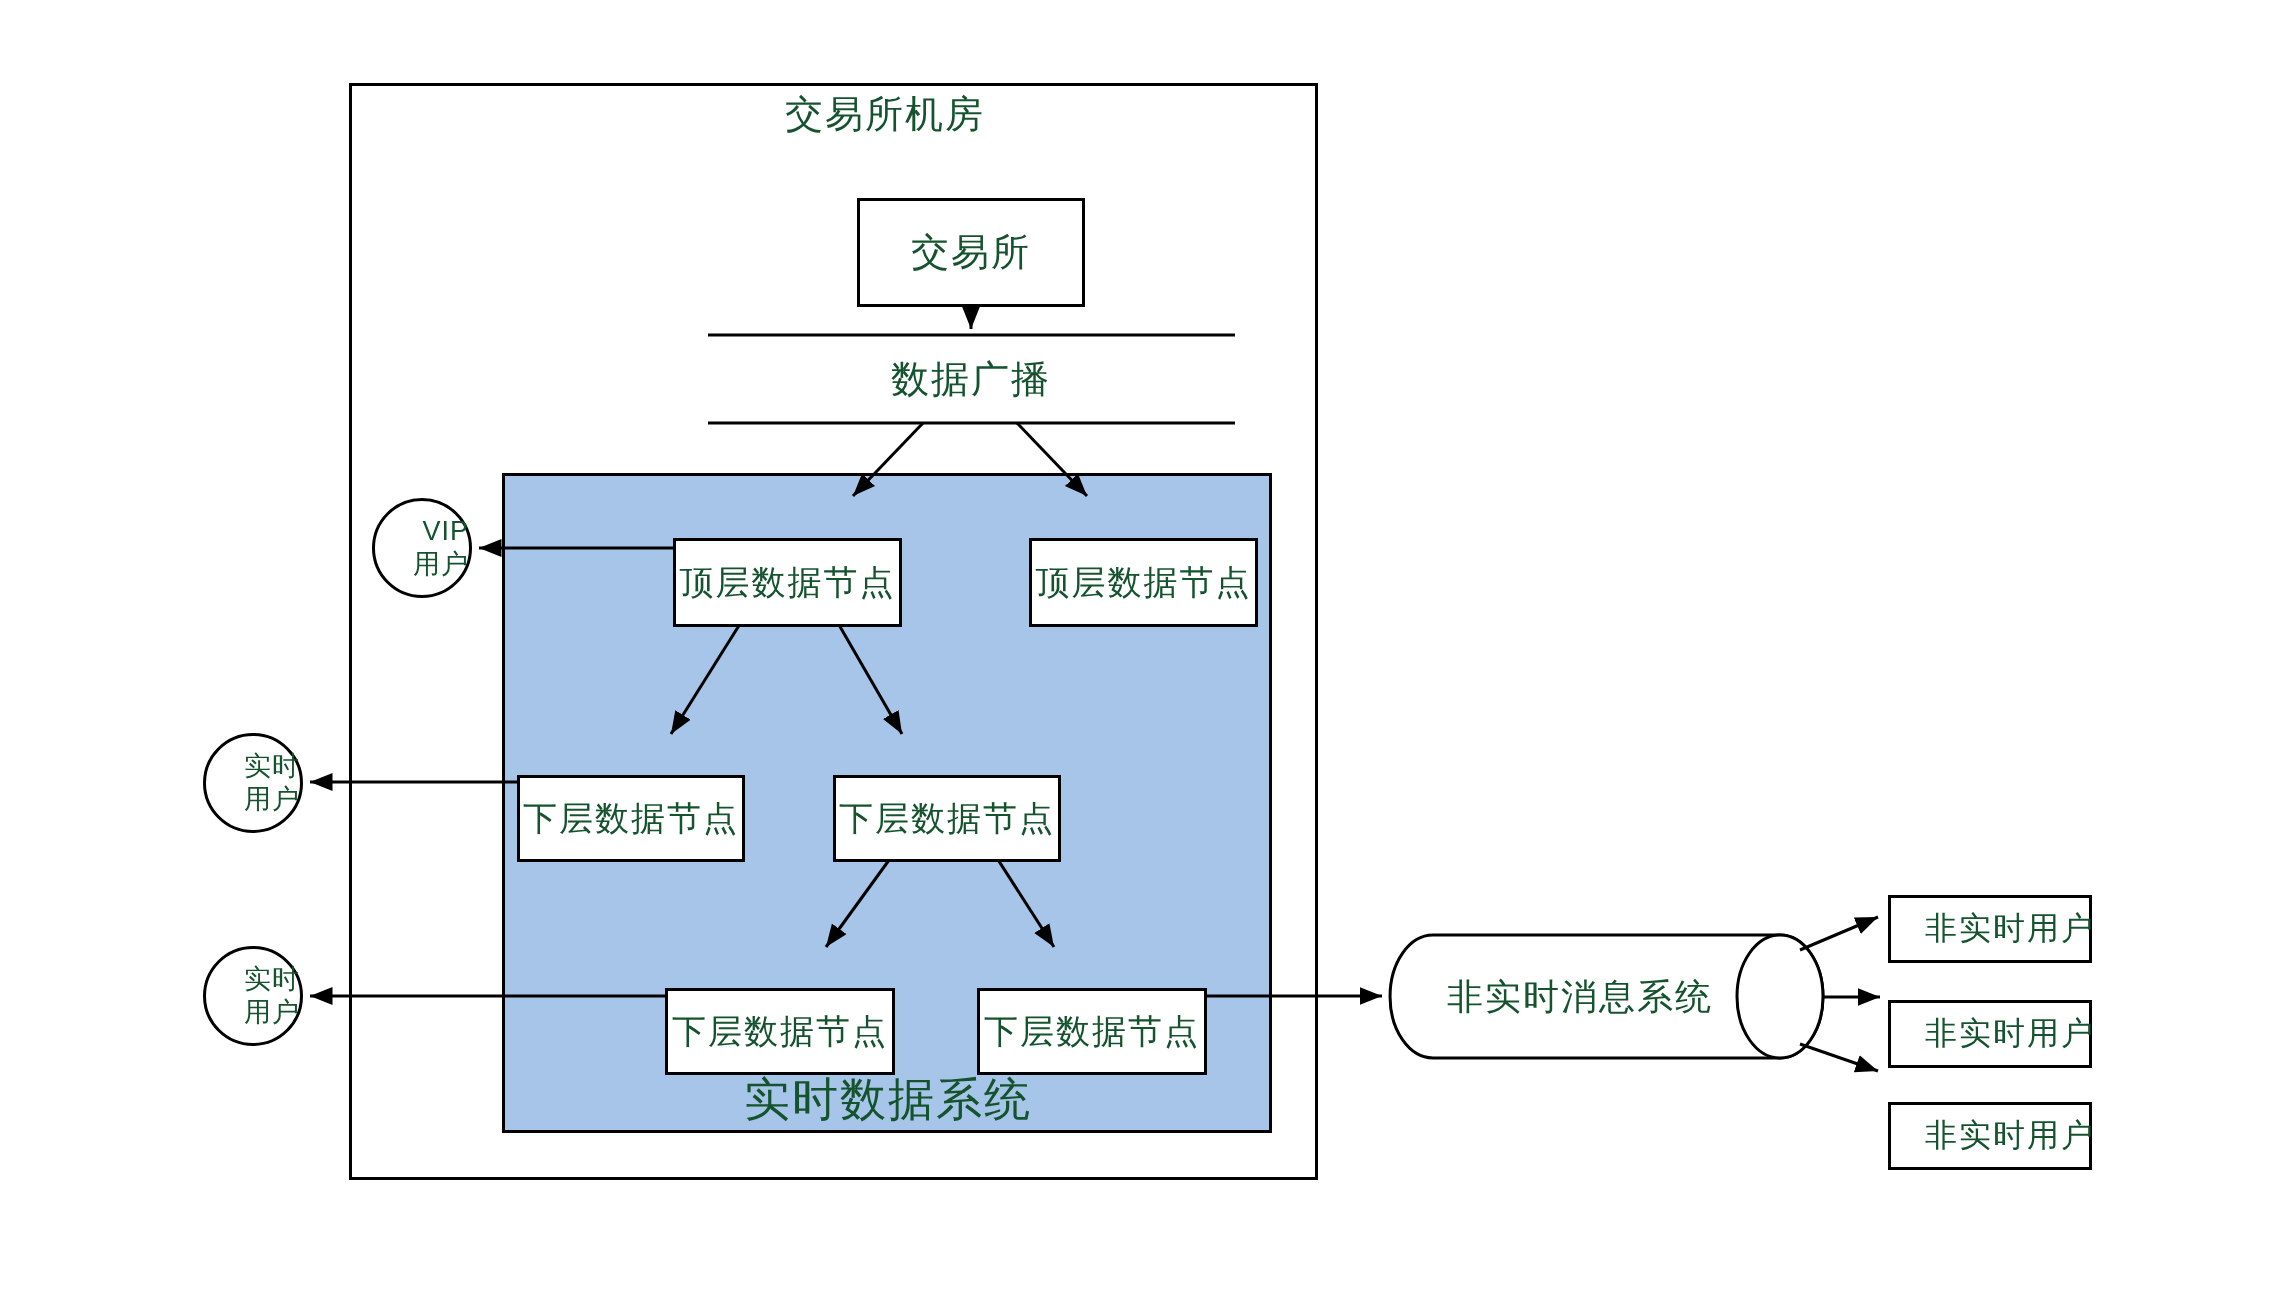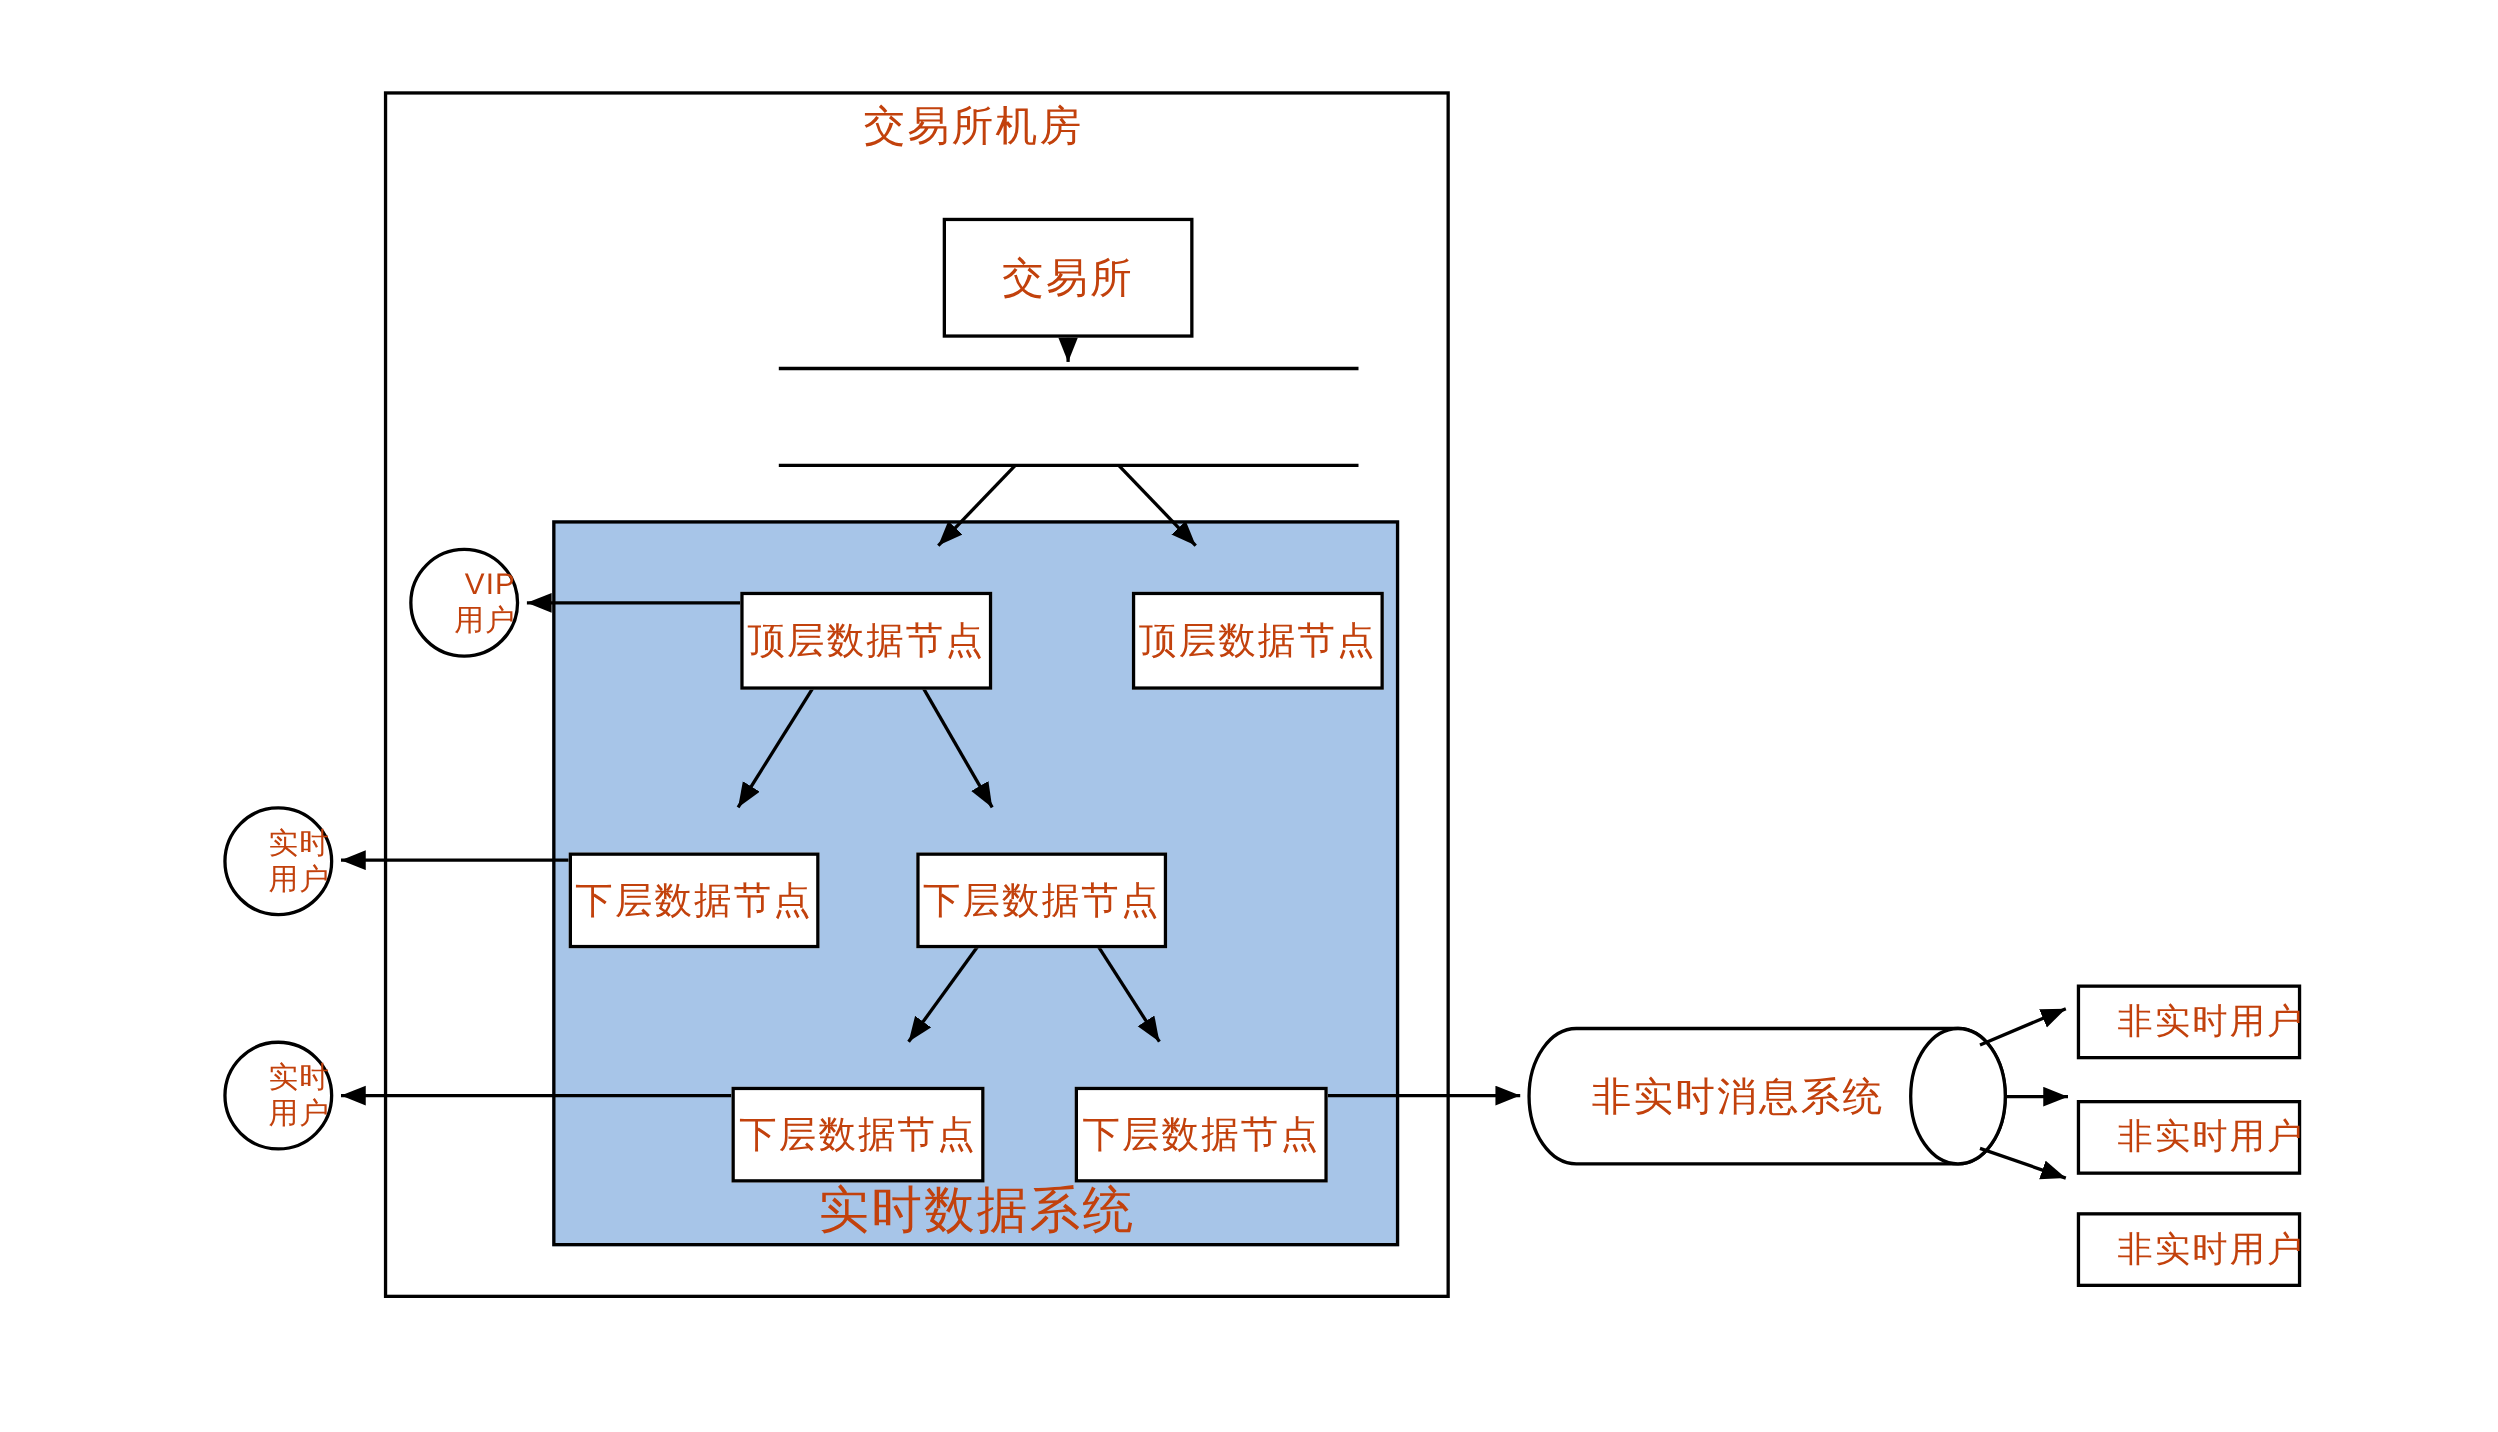--- a/index.html
+++ b/index.html
@@ -1,18 +1,18 @@
 <!DOCTYPE html>
 <html><head>
 <meta charset="utf-8">
 <style>
   html,body{margin:0;padding:0;background:#ffffff;}
   #stage{
     position:relative;width:2271px;height:1302px;background:#ffffff;overflow:hidden;
-    font-family:"Liberation Sans","DejaVu Sans",sans-serif;color:#c2410c;
+    font-family:"Liberation Sans","DejaVu Sans",sans-serif;color:#14532d;
   }
   .abs{position:absolute;}
   .outer-box{border:3px solid #000;background:transparent;box-sizing:border-box;}
   .blue-box{border:3px solid #000;box-sizing:border-box;}
   .node-box{
     border:3px solid #000;background:#fff;box-sizing:border-box;
     display:flex;align-items:center;justify-content:center;
     font-size:34px;letter-spacing:2px;white-space:nowrap;margin-top:35px;
   }
   .small-box{font-size:32px;padding-left:40px;}
@@ -74,20 +74,23 @@
   </svg>
 
   <div class="abs flabel" style="left:685px;top:92px;width:400px;height:44px;font-size:38px;">
     <span>交易所机房</span>
   </div>
 
   <div class="abs node-box" style="left:857px;top:163px;width:228px;height:109px;font-size:38px;">
     <span>交易所</span>
   </div>
 
+  <div class="abs flabel" style="left:771px;top:357px;width:400px;height:44px;font-size:38px;">
+    <span>数据广播</span>
+  </div>
 
   <div class="abs node-box" style="left:673px;top:503px;width:229px;height:89px;">
     <span>顶层数据节点</span>
   </div>
   <div class="abs node-box" style="left:1029px;top:503px;width:229px;height:89px;">
     <span>顶层数据节点</span>
   </div>
 
   <div class="abs node-box" style="left:517px;top:740px;width:228px;height:87px;">
     <span>下层数据节点</span>

